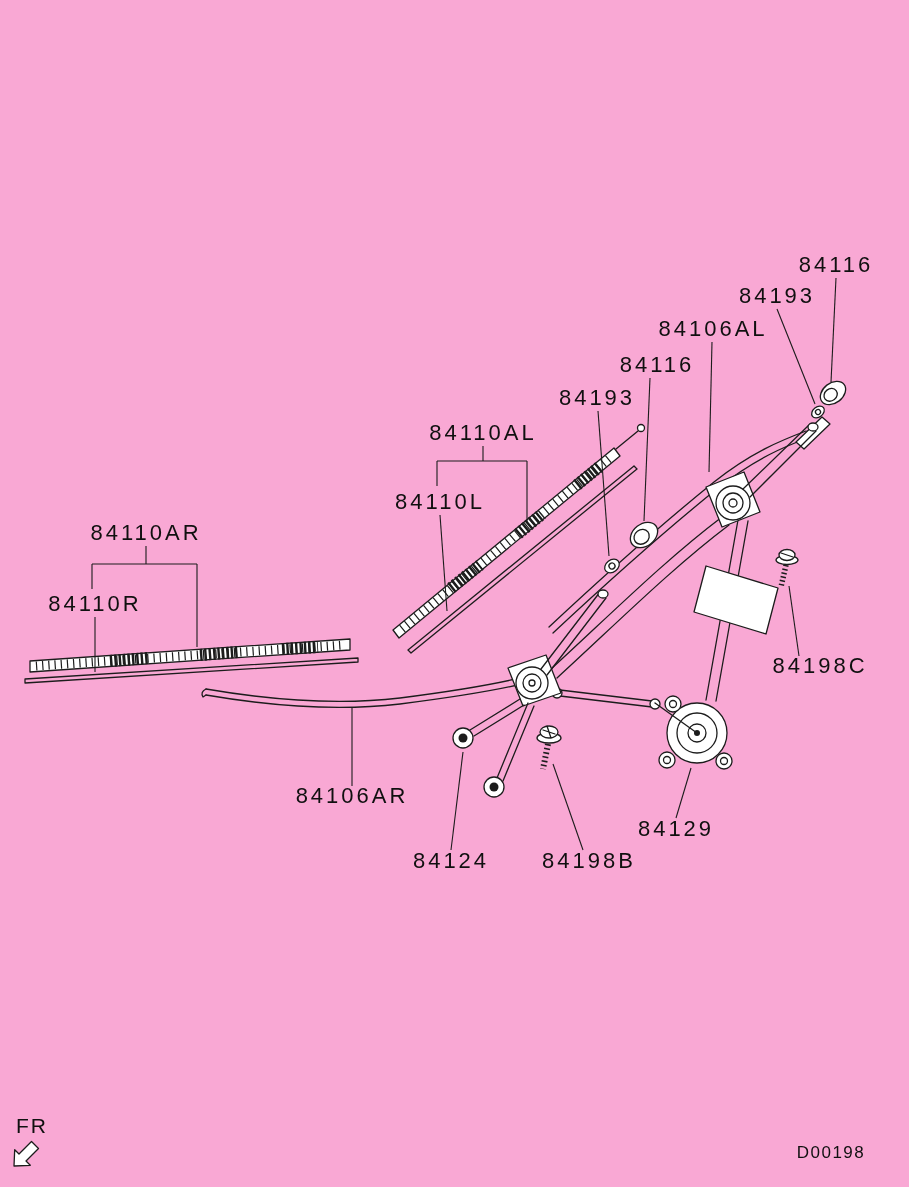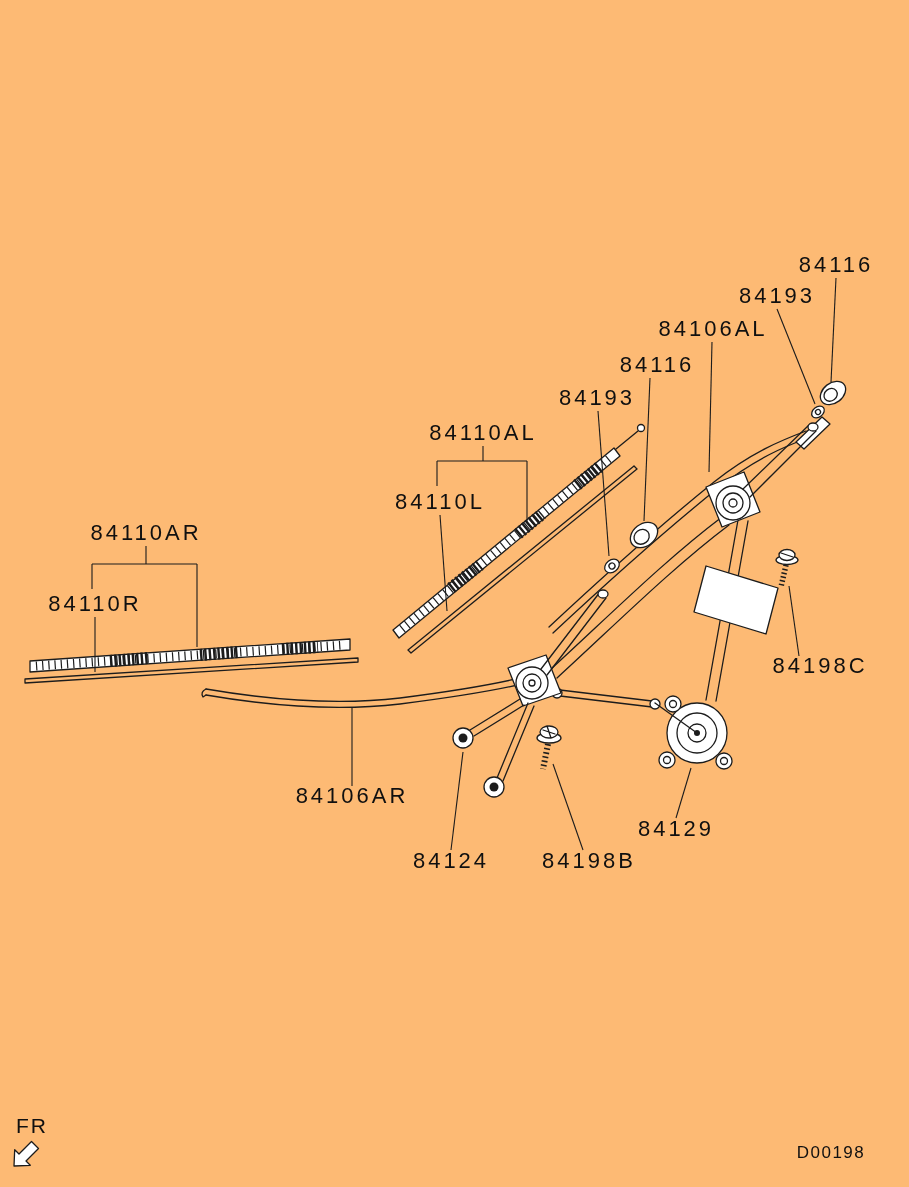--- a/index.html
+++ b/index.html
@@ -1,16 +1,16 @@
 <!DOCTYPE html>
 <html><head>
 <meta charset="utf-8">
 <style>
   html,body{margin:0;padding:0;background:#ffffff;}
-  .stage{position:relative;width:909px;height:1187px;background:#fdba74;overflow:hidden;
+  .stage{position:relative;width:909px;height:1187px;background:#f9a8d4;overflow:hidden;
          font-family:"Liberation Sans",sans-serif;}
   svg{display:block;}
   .ln{stroke:#1c1c1c;stroke-width:1.3;fill:none;stroke-linecap:round;stroke-linejoin:round;}
   .fillw{fill:#ffffff;}
   .fillk{fill:#1c1c1c;}
   .leader{stroke:#1c1c1c;stroke-width:1.1;fill:none;}
   .plabel{font-family:"Liberation Sans",sans-serif;font-size:22px;letter-spacing:3px;fill:#101010;}
   .fr-label{font-family:"Liberation Sans",sans-serif;font-size:21px;letter-spacing:2px;fill:#101010;}
   .code-label{font-family:"Liberation Sans",sans-serif;font-size:17px;letter-spacing:1.5px;fill:#101010;}
 </style>

